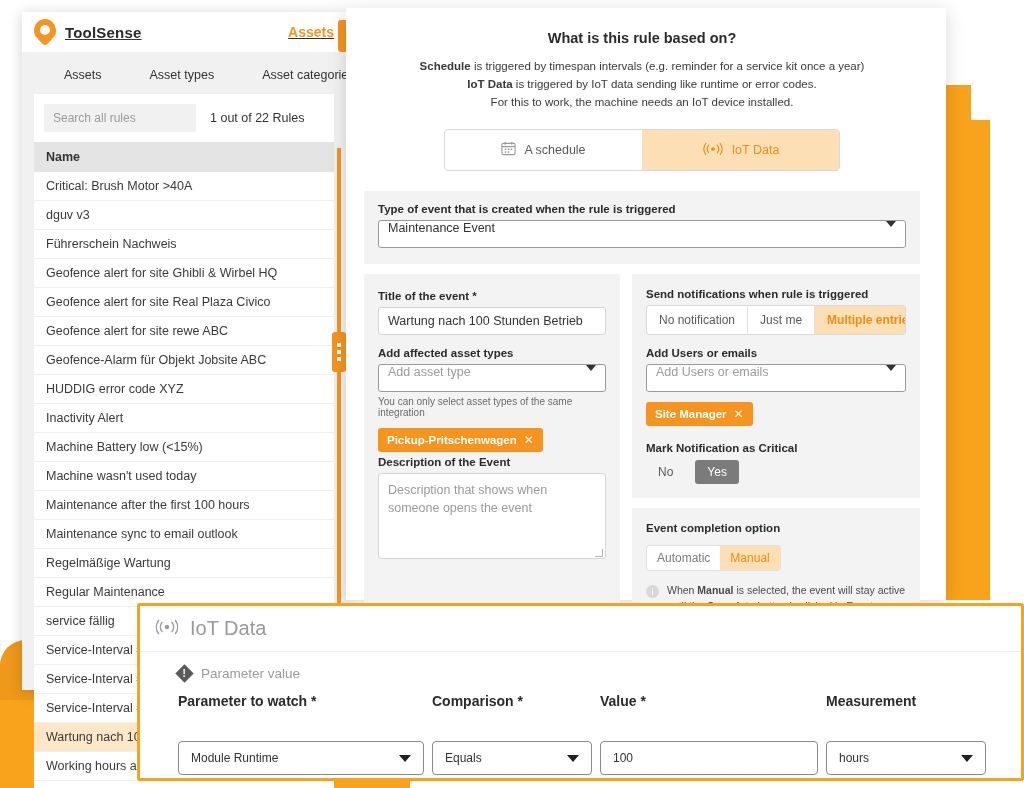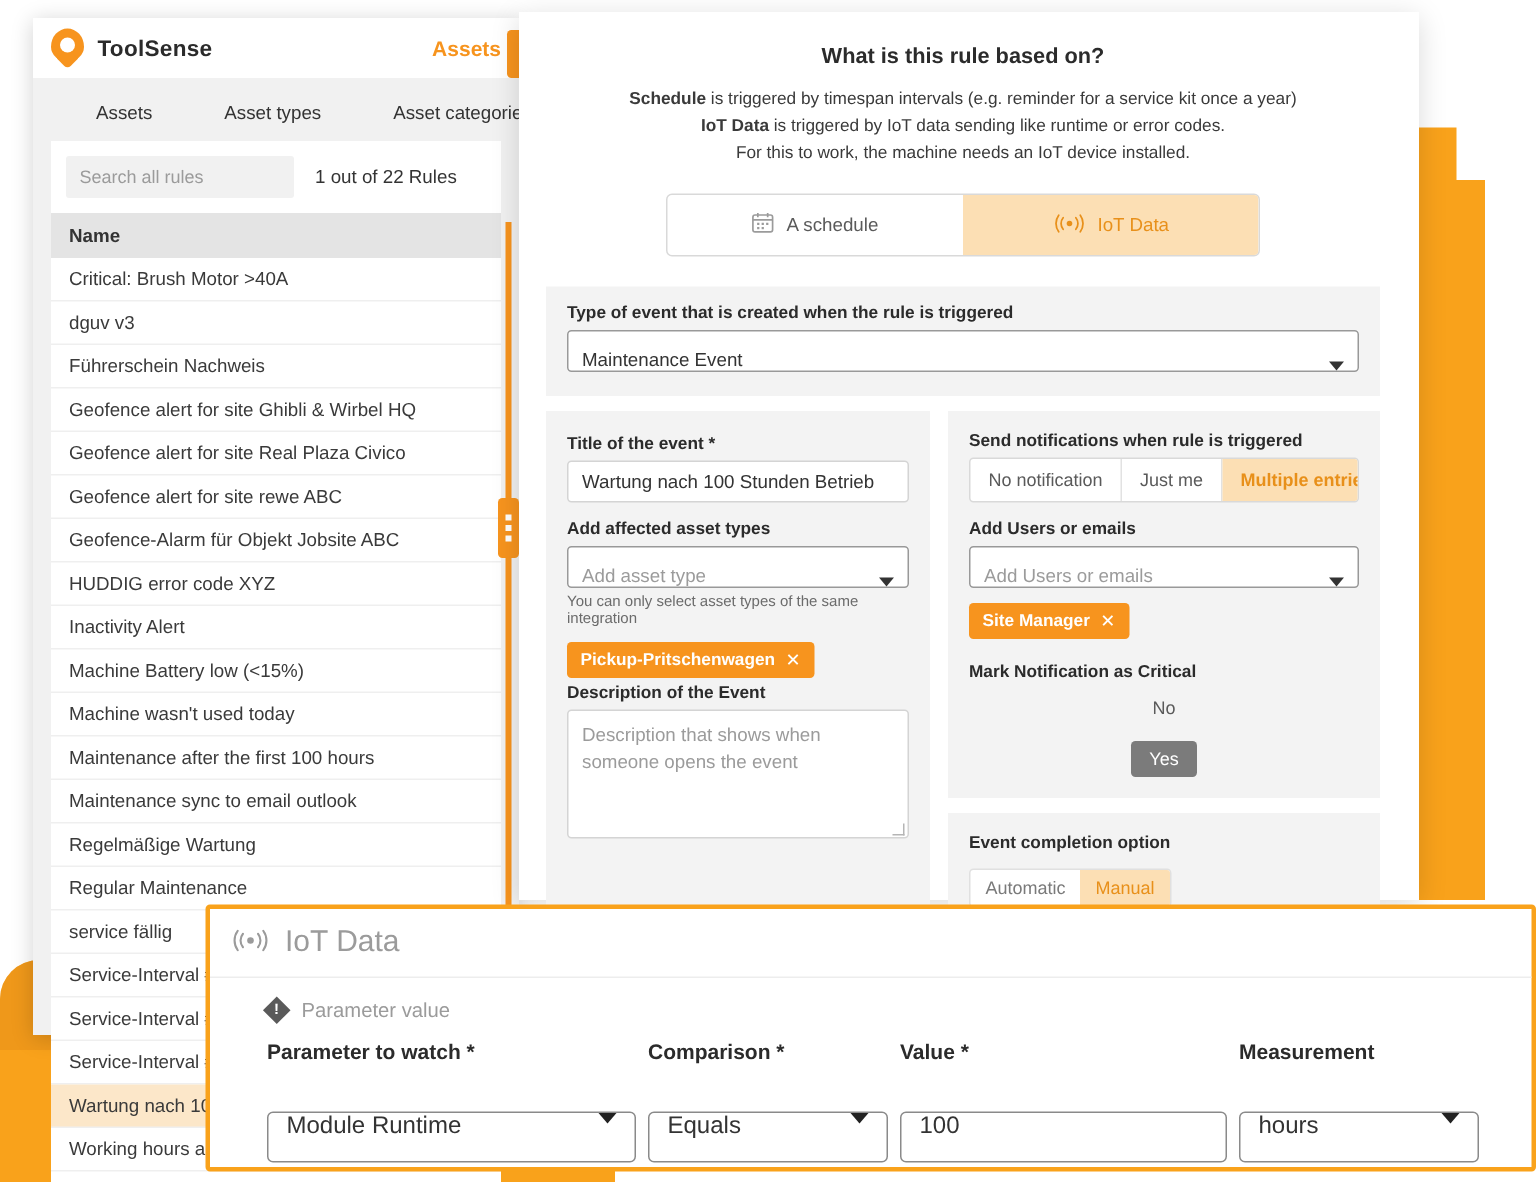--- a/index.html
+++ b/index.html
@@ -21,21 +21,21 @@
   #deco-bottom-sh { left:0px;  top:640px; width:110px; height:60px; background:#E8901A; opacity:.55;
                     border-top-left-radius:26px;}
 
   
   #asset-window {
     position:absolute; left:22px; top:12px; width:324px; height:678px;
     background:#ffffff; box-shadow:0 2px 14px rgba(0,0,0,.18);
   }
   #asset-titlebar {
     height:40px; display:flex; align-items:center; padding-left:12px;
-    background:#fff; position:relative;
+    background:#fff; position:relative;text-decoration:underline;
   }
   #logo-mark { width:22px; height:26px; position:relative; flex:none; }
   #logo-mark .pin {
     width:22px; height:22px; border-radius:50% 50% 50% 50%/55% 55% 45% 45%;
     background:#F7941E; position:absolute; top:0; left:0;
   }
   #logo-mark .tip {
     position:absolute; left:6px; top:15px; width:10px; height:10px;
     background:#F7941E; transform:rotate(45deg); border-bottom-right-radius:3px;
   }
@@ -99,21 +99,21 @@
   }
   .trig-opt {
     flex:1; display:flex; align-items:center; justify-content:center; gap:8px;
     font-size:12.5px; color:#5a5a5a; cursor:pointer;
   }
   .trig-opt.active { background:#FCDFB4; color:#E8901A; }
   #event-type-box { margin-top:20px; background:#F3F3F3; padding:12px 14px 16px 14px; }
   .fld-label { font-weight:bold; font-size:11.5px; color:#2b2b2b; margin-bottom:5px; }
   .select-ctl {
     background:#fff; border:1px solid #999; border-radius:3px; height:28px;
-    display:flex; align-items:flex-end; padding:0 9px; font-size:12.5px; color:#333;
+    display:flex; align-items:flex-start; padding:0 9px; font-size:12.5px; color:#333;
     position:relative; cursor:pointer;
   }
   .select-ctl .caret {
     margin-left:auto; width:0; height:0; border-left:5px solid transparent;
     border-right:5px solid transparent; border-top:6px solid #333;
   }
   .select-ctl.placeholder { color:#9b9b9b; }
   #cols { display:flex; gap:12px; margin-top:10px; }
   #col-left { width:282px; background:#F3F3F3; padding:16px 14px; }
   #col-right { width:288px; display:flex; flex-direction:column; gap:10px; }
@@ -136,21 +136,21 @@
     position:absolute; right:2px; bottom:1px; width:8px; height:8px;
     border-right:1px solid #b5b5b5; border-bottom:1px solid #b5b5b5;
   }
   .seg { display:flex; border:1px solid #D9D9D9; border-radius:3px; overflow:hidden; background:#fff; }
   .seg .opt {
     padding:7px 12px; font-size:12px; color:#5a5a5a; cursor:pointer; white-space:nowrap;
     border-right:1px solid #E2E2E2;
   }
   .seg .opt:last-child { border-right:none; }
   .seg .opt.active { background:#FCDFB4; color:#E8901A; font-weight:bold; }
-  .yn { display:flex; align-items:center; gap:10px; margin-top:6px;flex-direction:column; }
+  .yn { display:flex; align-items:center; gap:10px; margin-top:6px; }
   .yn .opt { font-size:12px; color:#5a5a5a; padding:5px 12px; cursor:pointer; border-radius:3px; }
   .yn .opt.active { background:#7B7B7B; color:#fff; }
   .seg-plain { display:inline-flex; border-radius:3px; overflow:hidden; background:#fff;
                border:1px solid #E0E0E0; margin-top:6px; }
   .seg-plain .opt { padding:5px 10px; font-size:12px; color:#7a7a7a; cursor:pointer; }
   .seg-plain .opt.active { background:#FCDFB4; color:#E8901A; }
   #completion-hint { display:flex; gap:8px; margin-top:12px; }
   #completion-hint .info-dot {
     width:13px; height:13px; border-radius:50%; background:#D8D8D8; color:#fff;
     font-size:9px; display:flex; align-items:center; justify-content:center; flex:none; margin-top:2px;
@@ -173,21 +173,21 @@
   .diamond {
     width:13px; height:13px; background:#5a5a5a; transform:rotate(45deg);
     display:flex; align-items:center; justify-content:center; flex:none;
   }
   .diamond span { transform:rotate(-45deg); color:#fff; font-size:10px; font-weight:bold; line-height:1; }
   #param-badge .lbl { font-size:13.5px; color:#9b9b9b; }
   #iot-fields { display:flex; gap:8px; margin-top:12px; }
   .iot-field .fl { font-weight:bold; font-size:14px; color:#2b2b2b; margin-bottom:6px; }
   .iot-field .ctl {
     height:34px; border:1px solid #8a8a8a; border-radius:4px; background:#fff;
-    display:flex; align-items:flex-start; padding:0 12px; font-size:16px; color:#333; cursor:pointer;margin-top:32px;
+    display:flex; align-items:center; padding:0 12px; font-size:12px; color:#333; cursor:pointer;margin-top:32px;
   }
   .iot-field .ctl .caret {
     margin-left:auto; width:0; height:0; border-left:6px solid transparent;
     border-right:6px solid transparent; border-top:7px solid #222;
   }
   #f-param { width:246px; } #f-comp { width:160px; }
   #f-value { width:218px; } #f-meas { width:160px; }
 </style>
 </head>
 <body>

